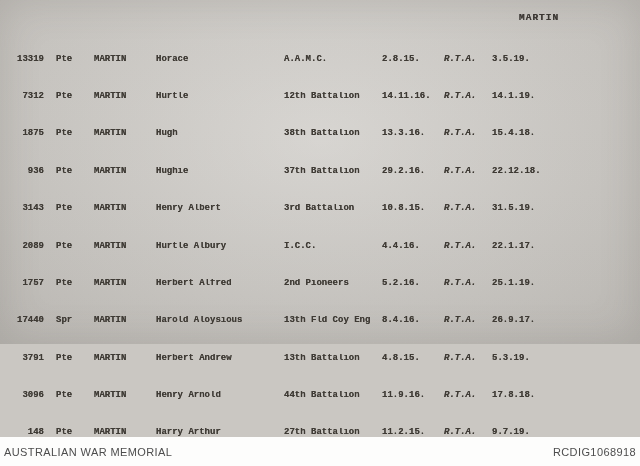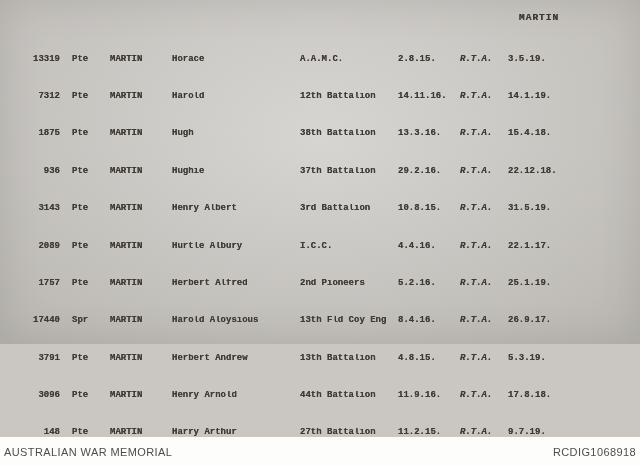--- a/index.html
+++ b/index.html
@@ -19,21 +19,21 @@
     position:absolute;left:519px;top:12px;
     font-size:9.5px;font-weight:bold;letter-spacing:1px;color:#3b3733;
     text-shadow:0 0 .5px rgba(59,55,51,.8);
   }
   .roll{
     position:absolute;left:0;top:36px;width:640px;
     font-size:9px;font-weight:bold;line-height:9.35px;color:#3e3a34;
     text-shadow:0 0 .5px rgba(62,58,52,.75);
     white-space:pre;
   }
-  .row{display:flex;padding-left:16px;}
+  .row{display:flex;}
   .c{display:block;overflow:hidden;}
   .c.num{width:44px;text-align:right;}
   .c.rank{width:38px;margin-left:12px;}
   .c.surname{width:62px;}
   .c.given{width:128px;}
   .c.unit{width:98px;}
   .c.date1{width:62px;}
   .c.fate{width:48px;font-style:italic;}
   .c.date2{width:92px;}
   .footer{
@@ -59,21 +59,21 @@
     <span class="c unit">A.A.M.C.</span>
     <span class="c date1">2.8.15.</span>
     <span class="c fate">R.T.A.</span>
     <span class="c date2">3.5.19.</span>
   </div>
 
   <div class="row">
     <span class="c num">7312</span>
     <span class="c rank">Pte</span>
     <span class="c surname">MARTIN</span>
-    <span class="c given">Harold</span>
+    <span class="c given">Hurtle</span>
     <span class="c unit">12th Battalion</span>
     <span class="c date1">14.11.16.</span>
     <span class="c fate">R.T.A.</span>
     <span class="c date2">14.1.19.</span>
   </div>
 
   <div class="row">
     <span class="c num">1875</span>
     <span class="c rank">Pte</span>
     <span class="c surname">MARTIN</span>

